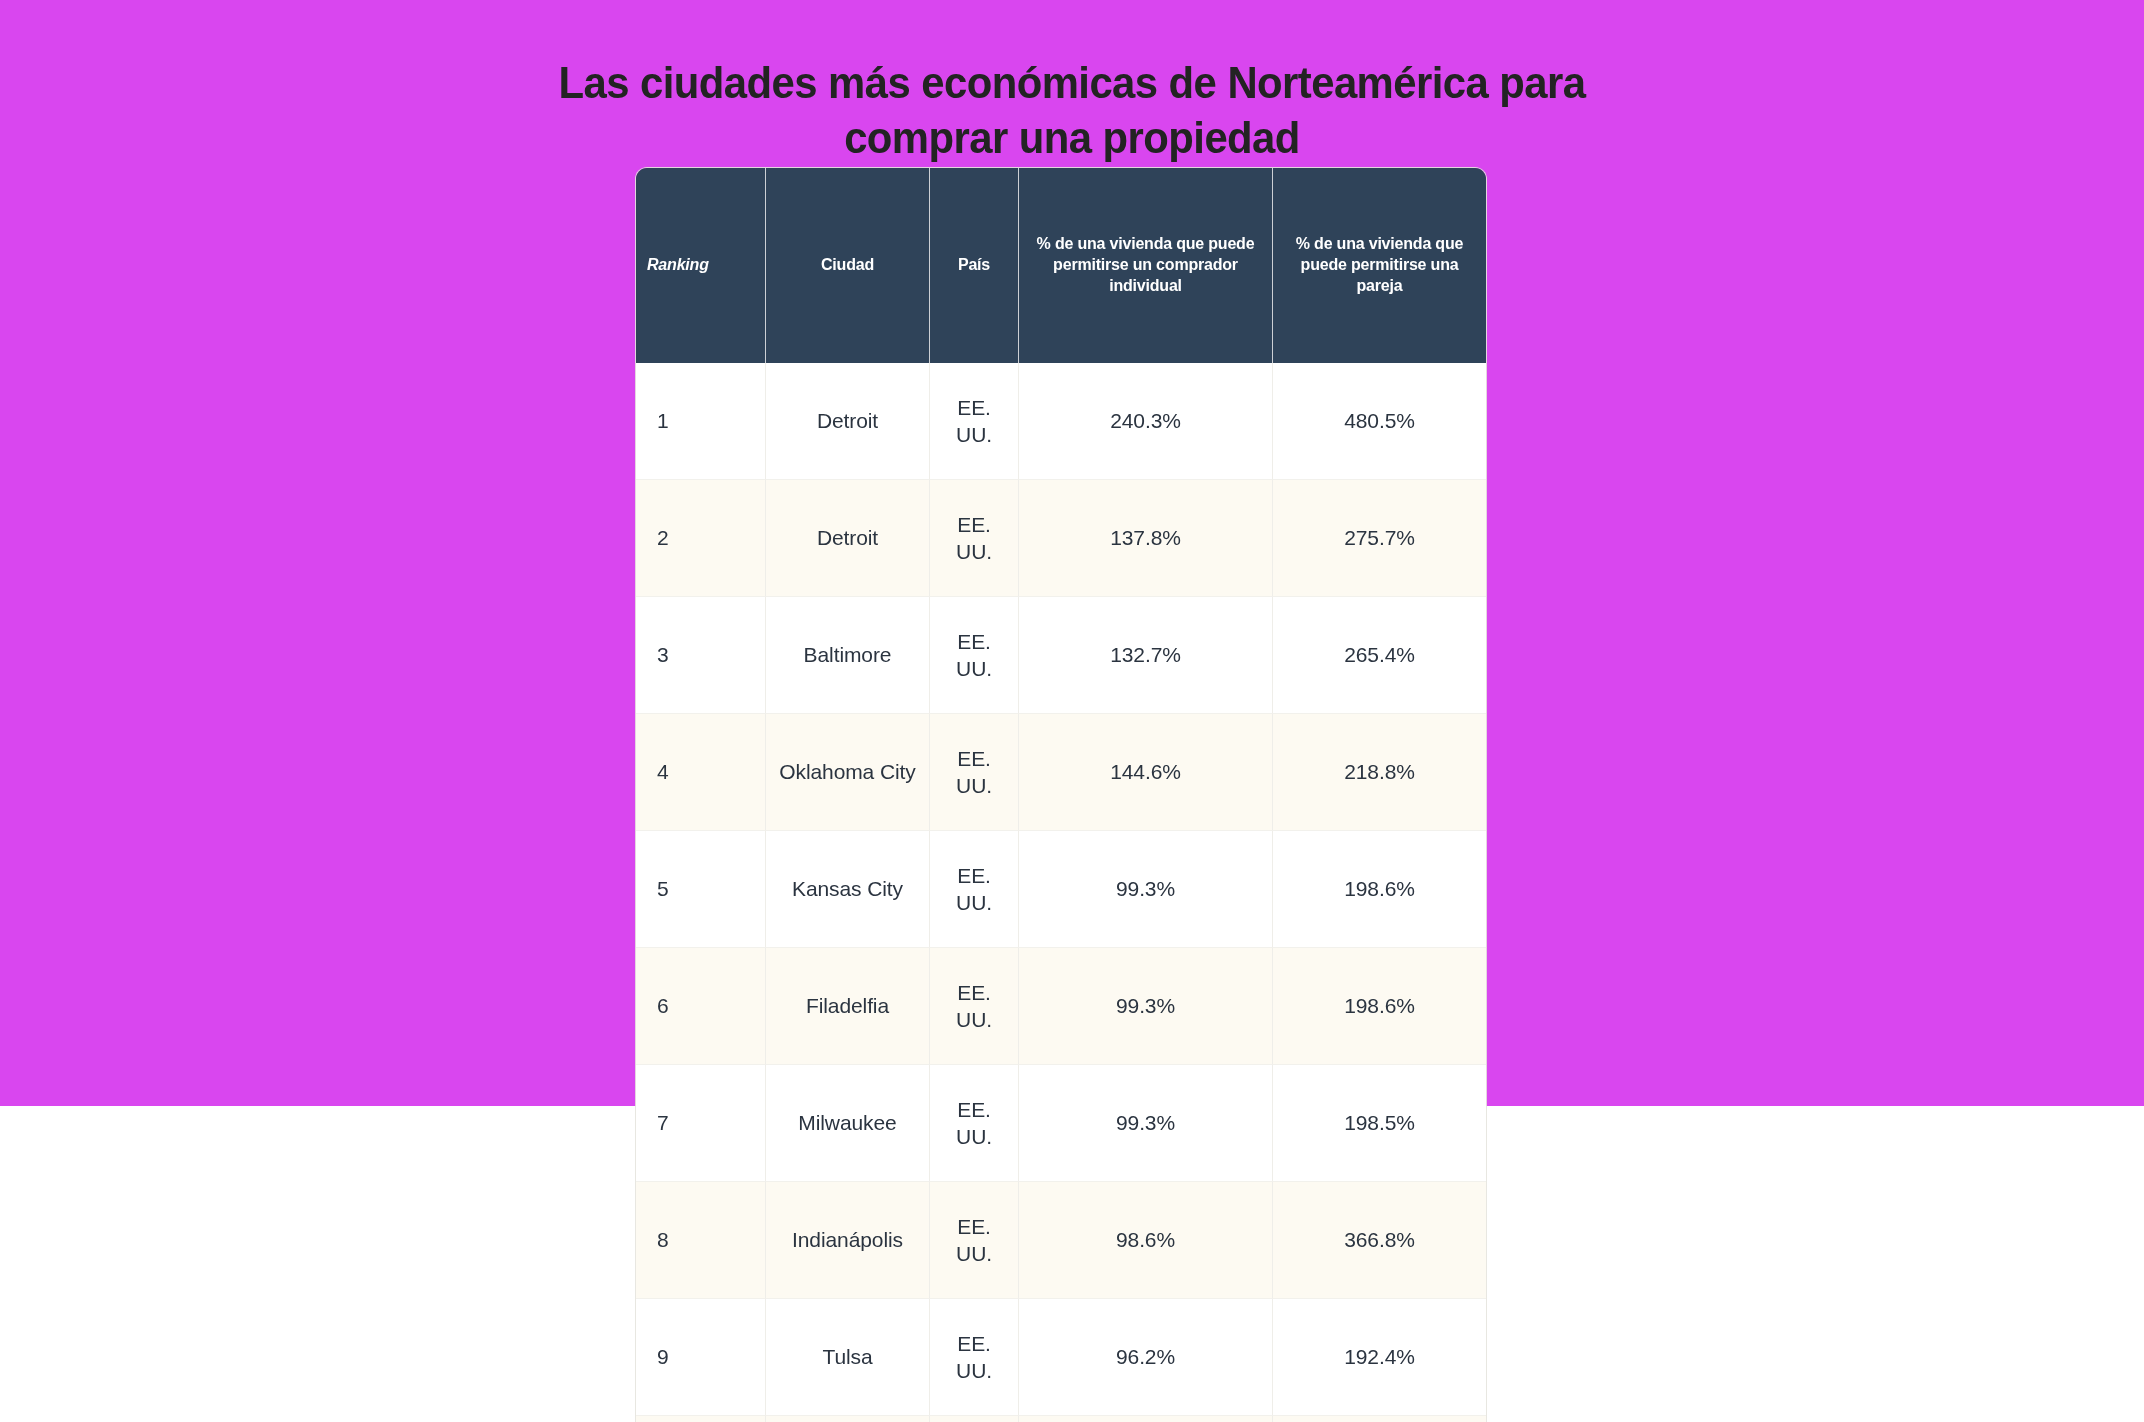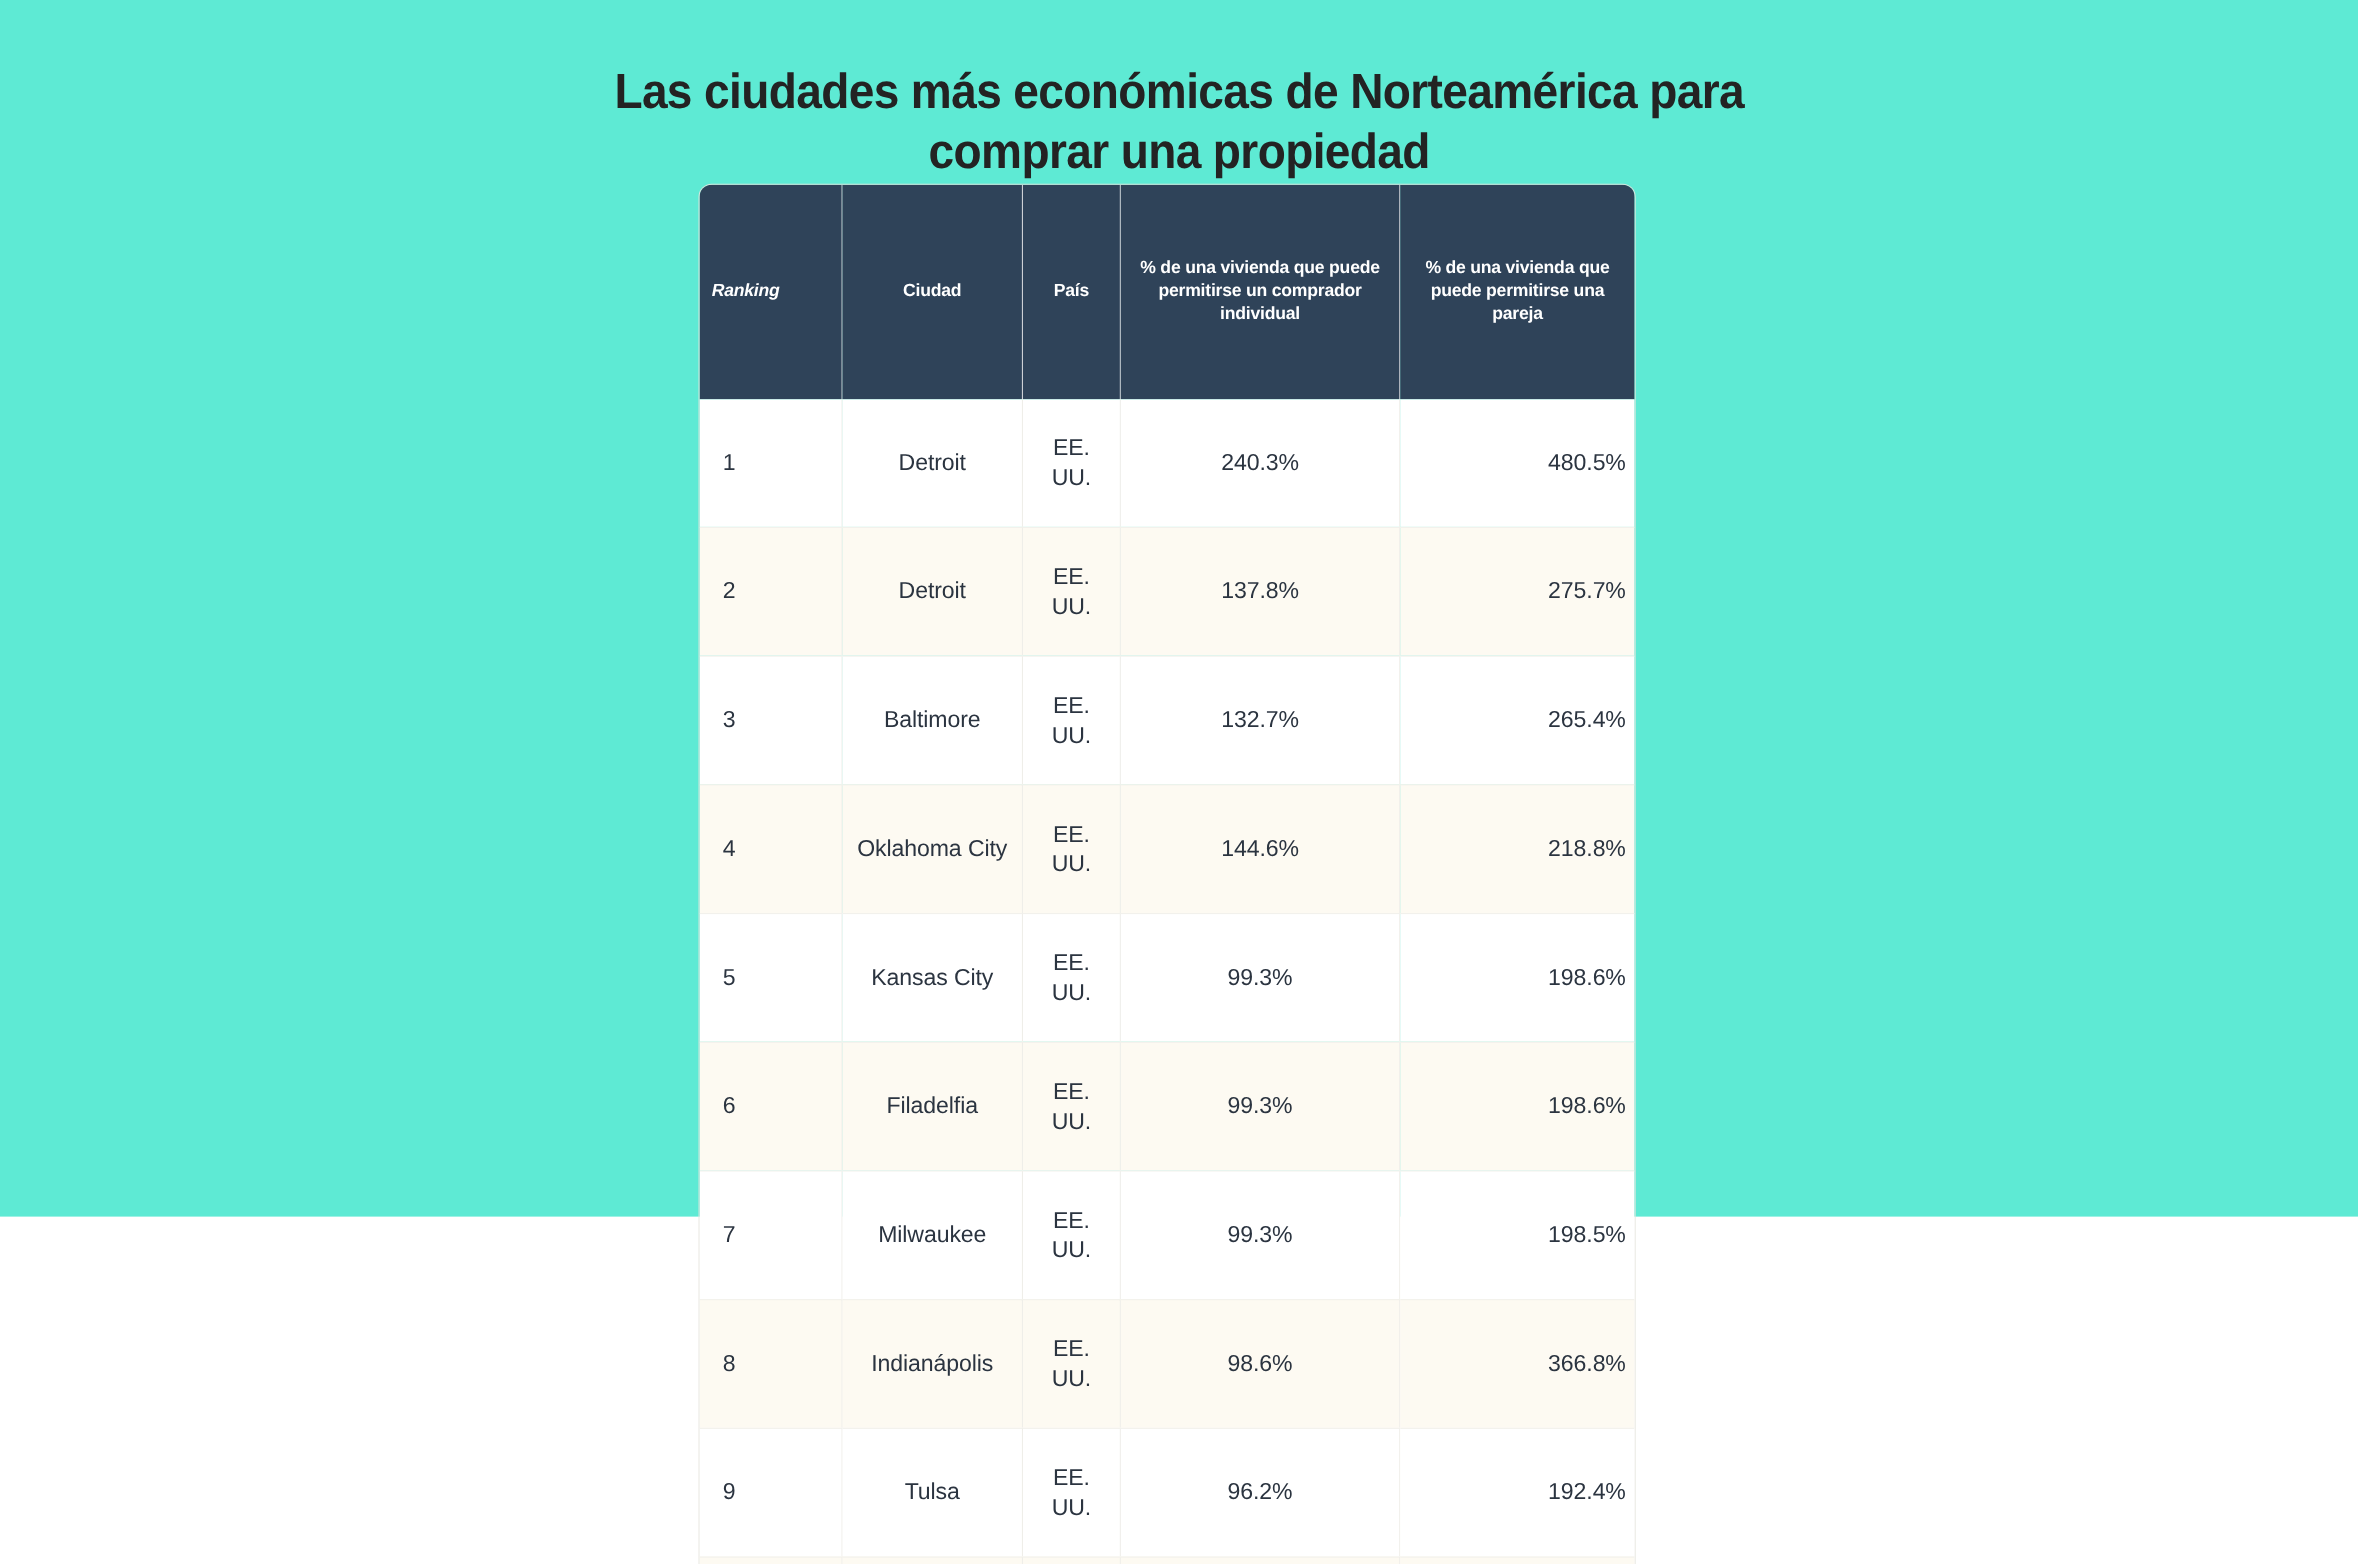--- a/index.html
+++ b/index.html
@@ -11,21 +11,21 @@
     height: 1422px;
     background: #ffffff;
     font-family: "Liberation Sans", sans-serif;
     overflow: hidden;
   }
 
   .page {
     position: relative;
     width: 2144px;
     height: 1106px;
-    background: #5eead4;
+    background: #d946ef;
   }
 
   .title {
     position: absolute;
     left: 0;
     top: 26px;
     width: 2144px;
     text-align: center;
     font-family: "Liberation Sans", sans-serif;
     font-size: 45px;
@@ -85,21 +85,20 @@
     vertical-align: middle;
     height: 96px;
     padding: 10px 8px;
     line-height: 1.30;
     border-right: 1px solid #efeee9;
     border-top: 1px solid #f2f1ec;
     letter-spacing: -0.1px;
   }
   table.data-table tbody td:last-child {
     border-right: none;
-    text-align: right;
   }
   table.data-table tbody td.rank-cell {
     text-align: left;
     padding-left: 21px;
   }
   table.data-table tbody tr.alt td {
     background: #fdfaf2;
   }
   table.data-table tbody tr.plain td {
     background: #ffffff;

